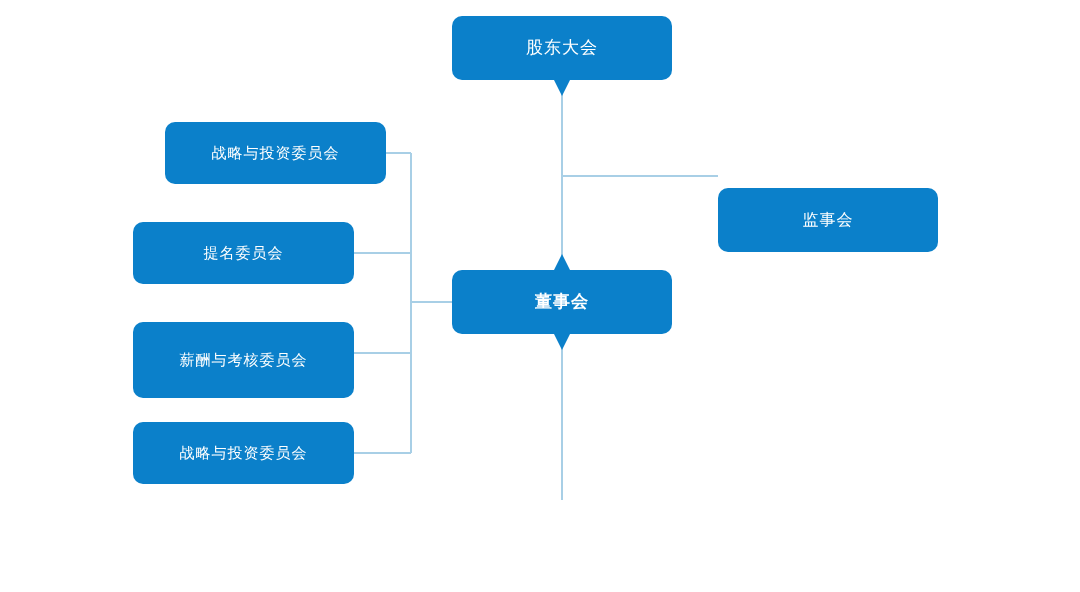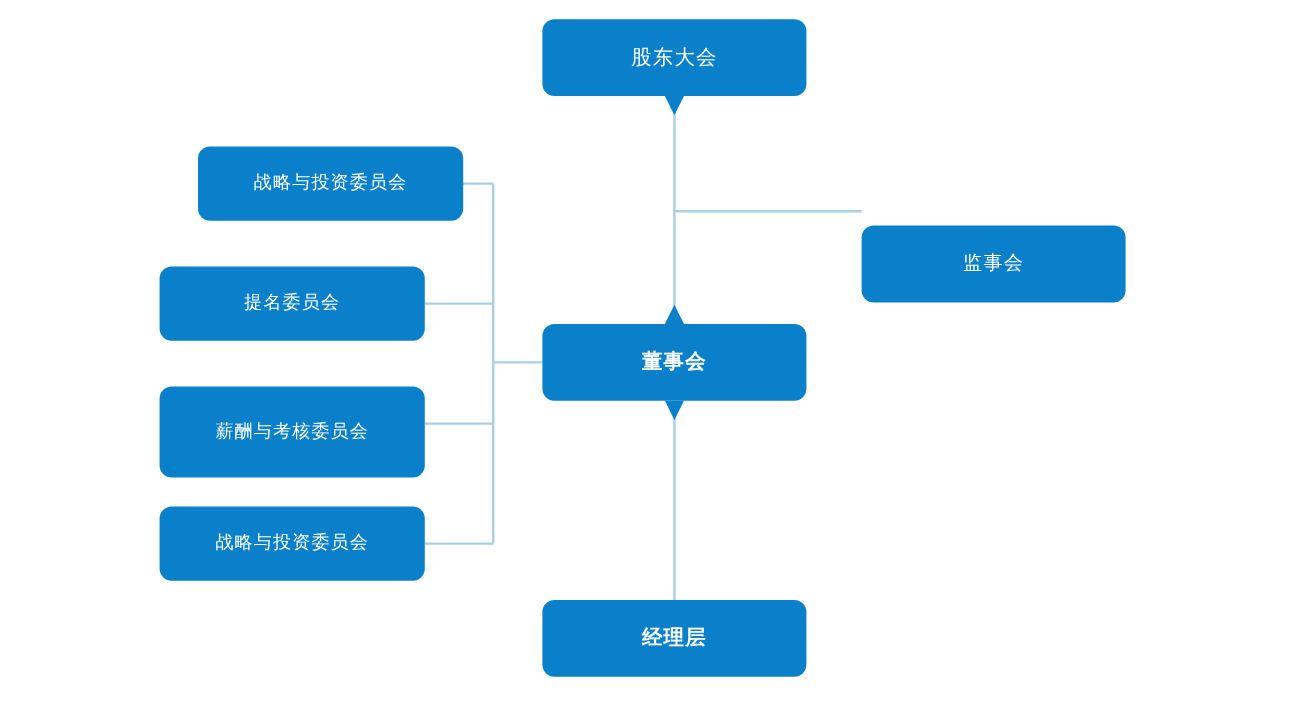--- a/index.html
+++ b/index.html
@@ -85,23 +85,20 @@
   </div>
 
   <div class="node lvl-side" style="left:718px; top:144px; width:220px; height:64px;">
     <span class="node-label">监事会</span>
   </div>
 
   <div class="node lvl-board" style="left:452px; top:270px; width:220px; height:64px;">
     <span class="node-label">董事会</span>
   </div>
 
-  <div class="node lvl-mgmt" style="left:452px; top:500px; width:220px; height:64px;">
-    <span class="node-label">经理层</span>
-  </div>
 
   <div class="node lvl-branch" style="left:133px; top:122px; width:221px; height:62px;margin-left:32px;">
     <span class="node-label">战略与投资委员会</span>
   </div>
 
   <div class="node lvl-branch" style="left:133px; top:222px; width:221px; height:62px;">
     <span class="node-label">提名委员会</span>
   </div>
 
   <div class="node lvl-branch" style="left:133px; top:322px; width:221px; height:76px;">

